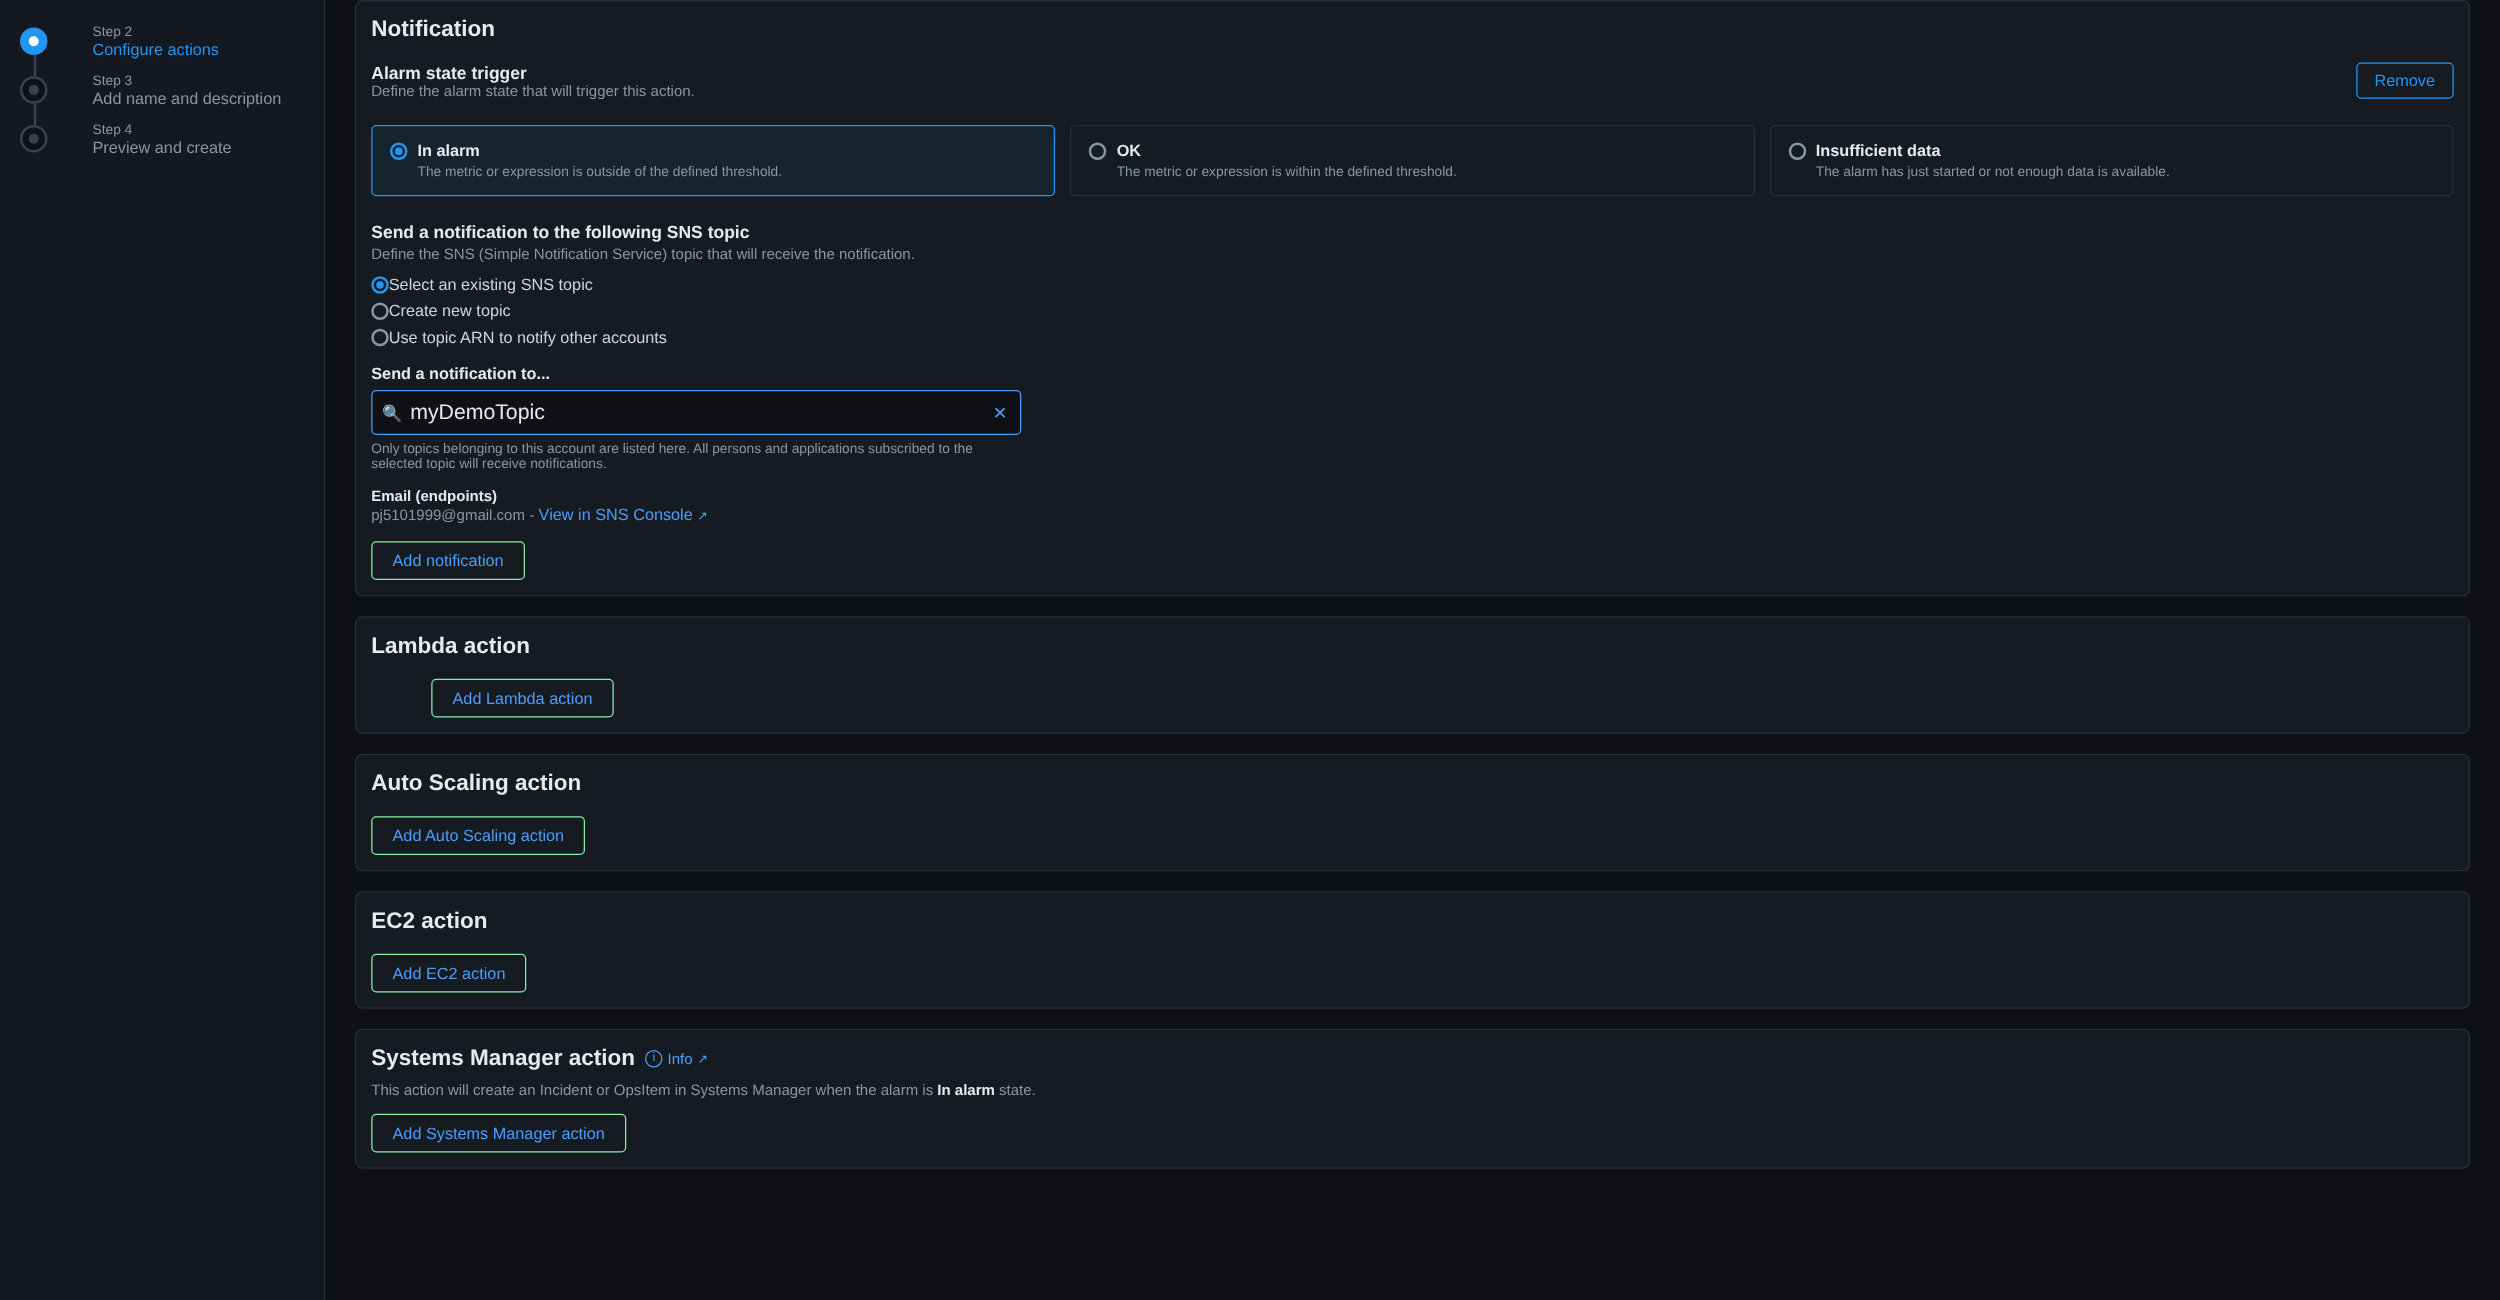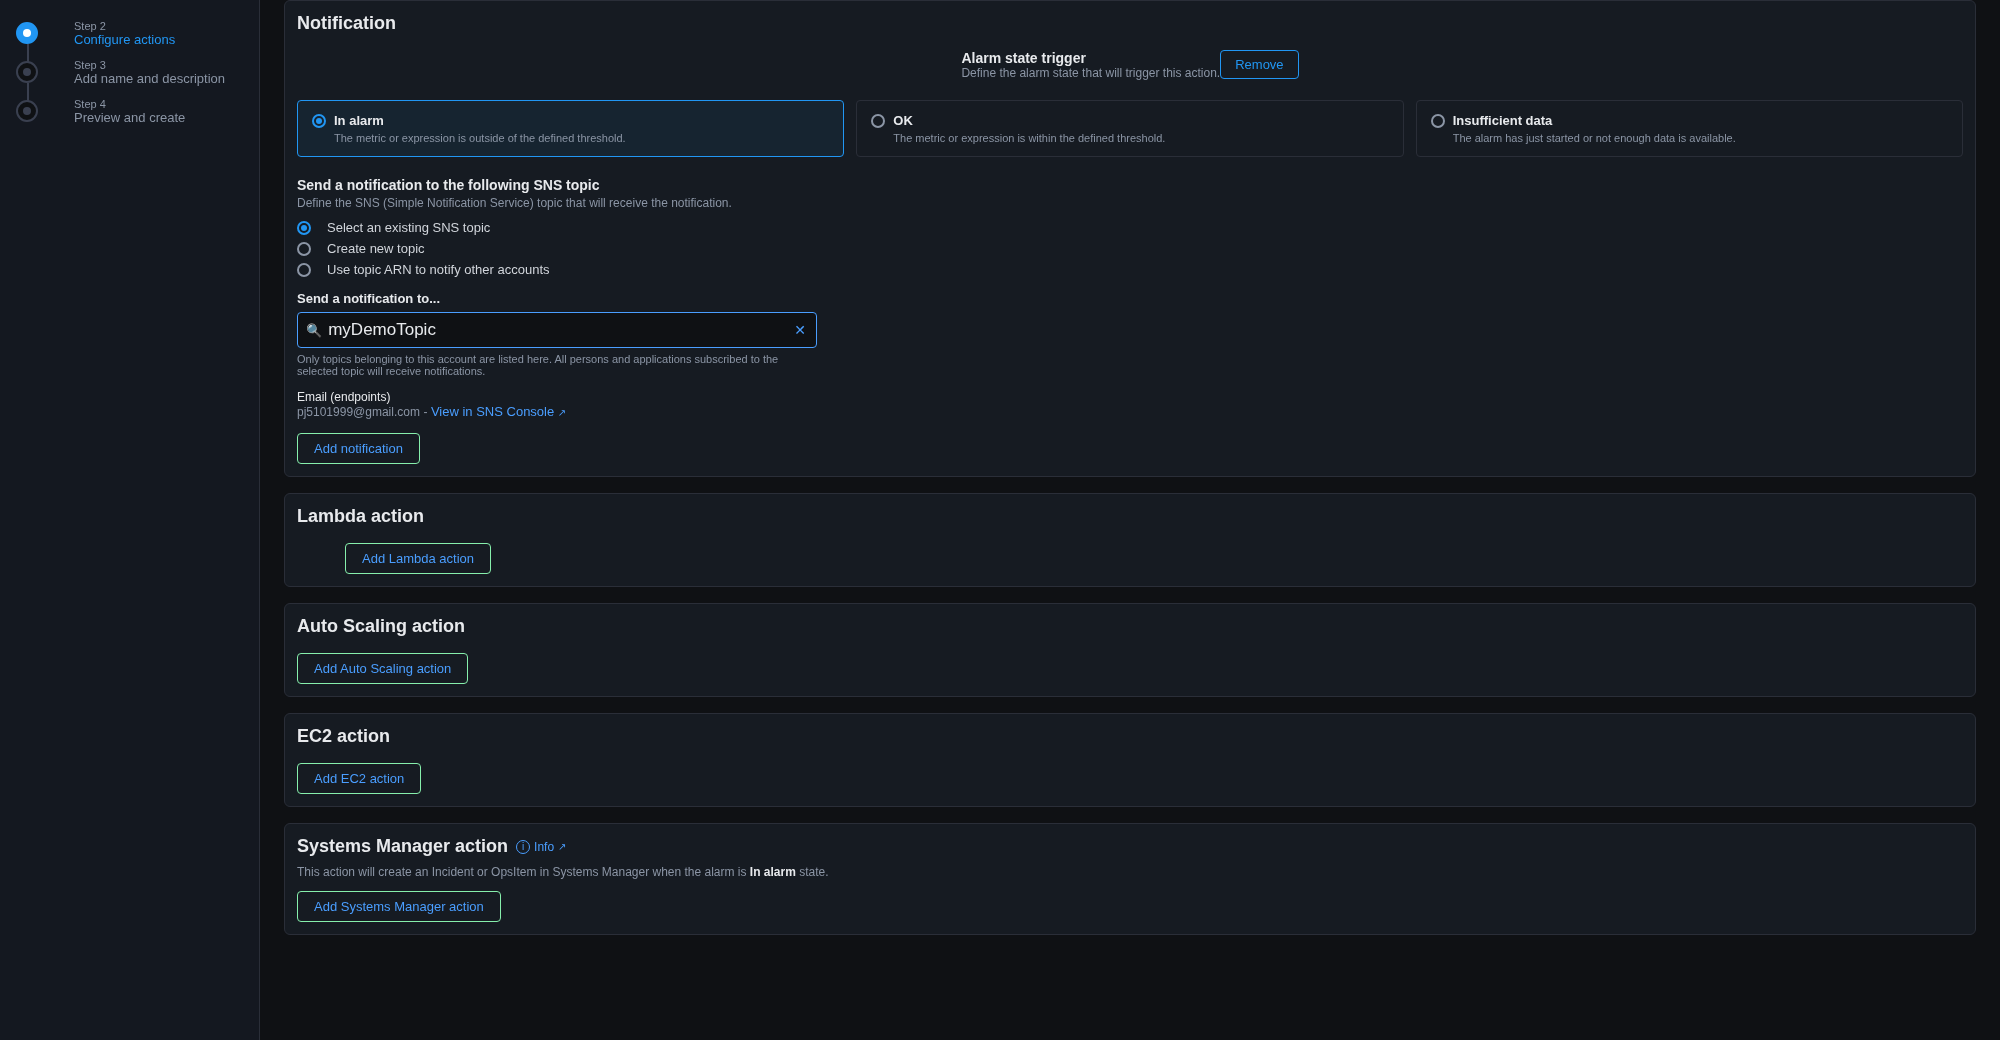--- a/index.html
+++ b/index.html
@@ -104,21 +104,21 @@
     .section-title {
       font-size: 18px;
       font-weight: 600;
       color: #e8eaed;
       margin-bottom: 16px;
     }
 
     
     .trigger-header {
       display: flex;
-      justify-content: center;
+      justify-content: space-between;
       align-items: flex-start;
       margin-bottom: 6px;
     }
     .trigger-label {
       font-size: 14px;
       font-weight: 600;
       color: #e8eaed;
     }
     .trigger-sublabel {
       font-size: 12px;
@@ -200,21 +200,21 @@
       margin-bottom: 3px;
     }
     .sns-section-subtitle {
       font-size: 12px;
       color: #8b95a5;
       margin-bottom: 10px;
     }
     .radio-option {
       display: flex;
       align-items: center;
-      gap: 16px;
+      gap: 0;
       margin-bottom: 6px;
       cursor: pointer;
     }
     .radio-option span {
       font-size: 13px;
       color: #d1d5db;
     }
 
     .notification-label {
       font-size: 13px;
@@ -259,21 +259,21 @@
       font-size: 11px;
       color: #8b95a5;
       margin-top: 5px;
       max-width: 520px;
     }
     .email-section {
       margin-top: 12px;
     }
     .email-label {
       font-size: 12px;
-      font-weight: 400;
+      font-weight: 700;
       color: #e8eaed;
     }
     .email-value {
       font-size: 12px;
       color: #8b95a5;
     }
     .link-blue {
       color: #4a9eff;
       text-decoration: none;
       cursor: pointer;

